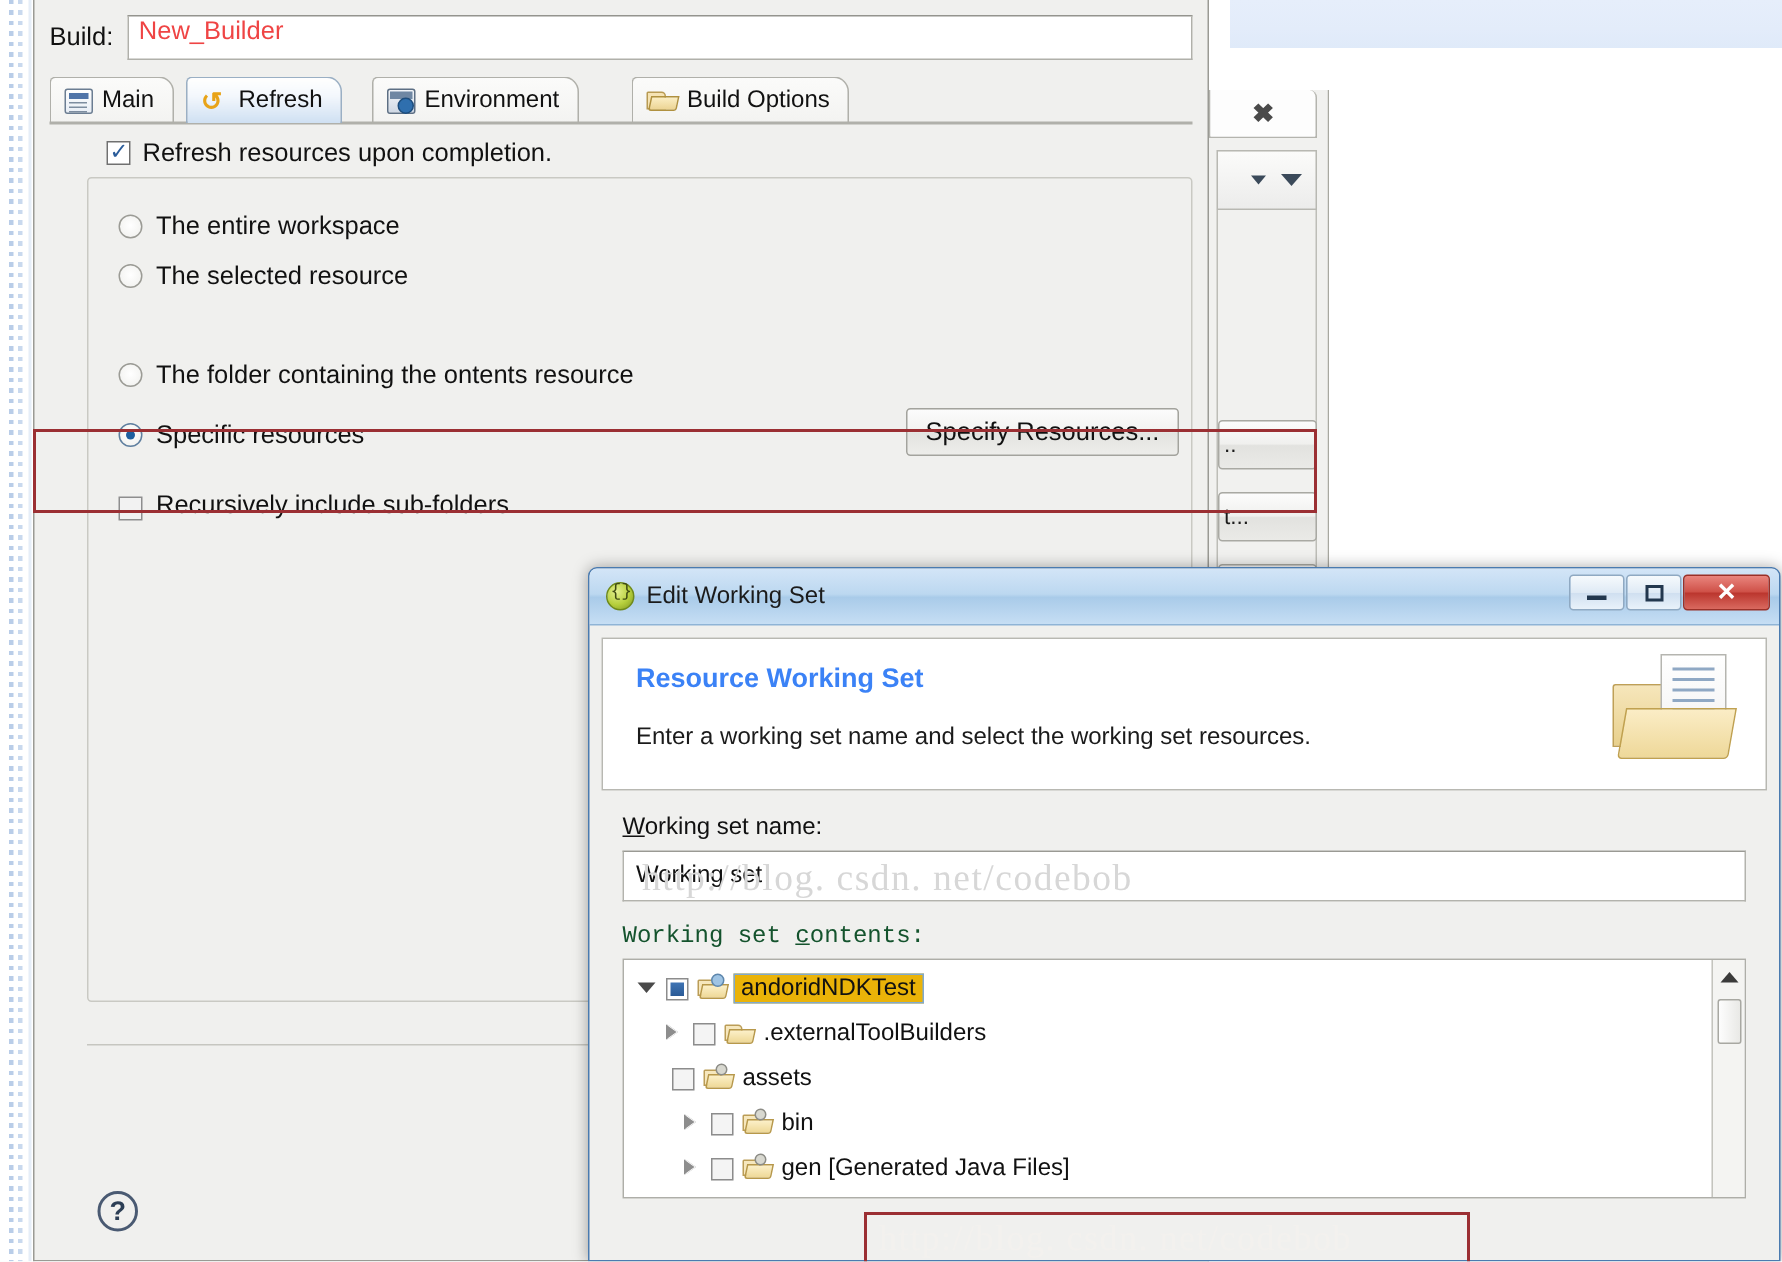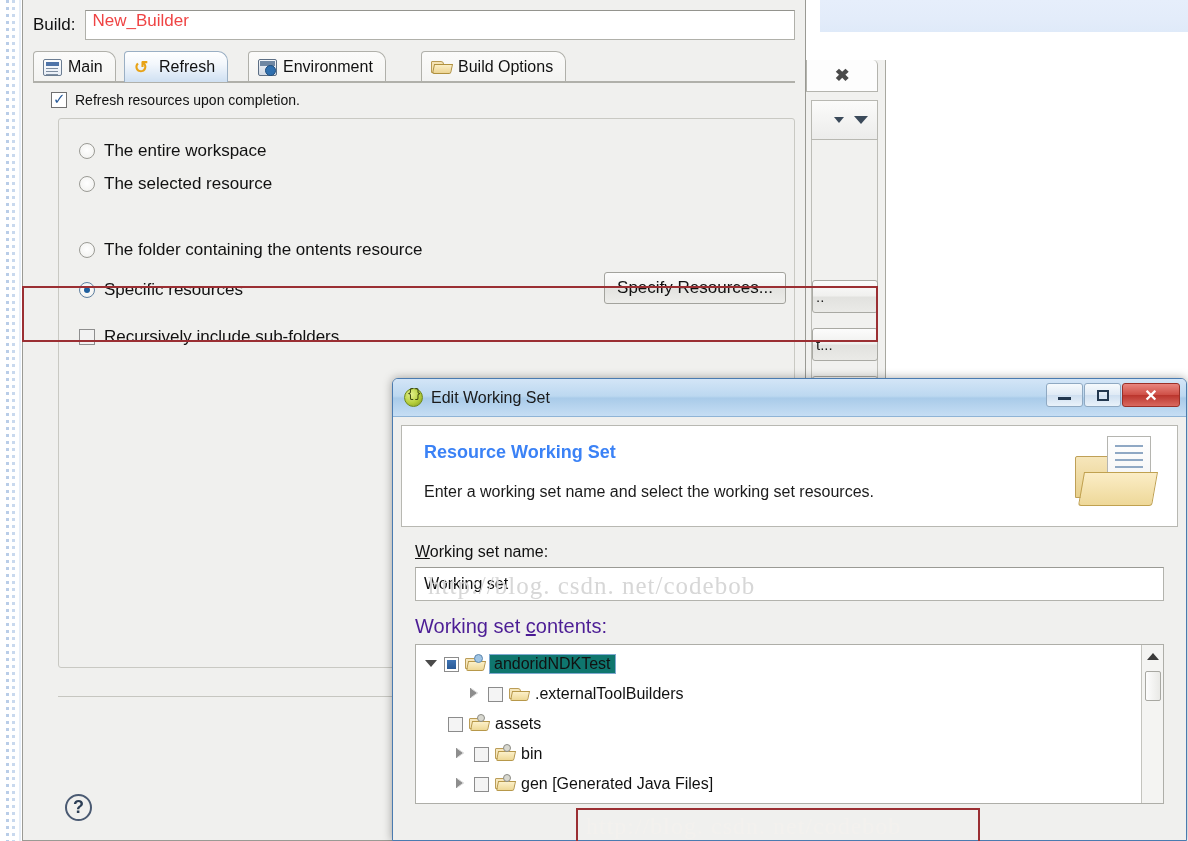--- a/index.html
+++ b/index.html
@@ -150,23 +150,23 @@
   .ic-folder { position: relative; width: 21px; height: 16px; flex: none; }
   .ic-folder .back { position:absolute; left:0; top:2px; width:13px; height:12px;
              background:#f5e3b4; border:1px solid #b89a52; border-radius:1px 3px 0 0; }
   .ic-folder .front { position:absolute; left:2px; top:5px; width:19px; height:10px;
              background: linear-gradient(to bottom,#fbeec4,#ecd493);
              border:1px solid #b0913f; border-radius:0 0 2px 2px;
              transform: skewX(-12deg); }
 
   
   .refresh-check {
-    position: absolute; left: 28px; top: 114px;
+    position: absolute; left: 48px; top: 114px;
     display: flex; align-items: center; gap: 8px;
-    font-size: 14px; color: #111;
+    font-size: 17px; color: #111;
   }
   .cb {
     width: 16px; height: 16px; flex: none;
     background: #ffffff; border: 1px solid #707070;
     position: relative;
   }
   .cb.checked::after {
     content: "\2713";
     position: absolute; left: 1px; top: -3px;
     font-size: 15px; color: #2a5c9a; font-weight: bold;
@@ -196,21 +196,21 @@
   }
   .specify-btn {
     position: absolute; right: 8px; top: 153px; width: 182px; height: 32px;
     background: linear-gradient(to bottom,#fcfcfc 0%,#f2f2f0 48%,#e3e3e0 52%,#ededea 100%);
     border: 1px solid #a3a39d; border-radius: 3px;
     display: flex; align-items: center; justify-content: center;
     font-size: 17px; color: #111;
   }
   .subfolder-row {
     position: absolute; left: 20px; top: 208px;
-    display: flex; align-items: center; gap: 9px;
+    display: flex; align-items: flex-end; gap: 9px;
     font-size: 17px; color: #111;
   }
 
   
   .dlg-sep {
     position: absolute; left: 35px; top: 718px; width: 737px; height: 1px;
     background: #c6c6c0;
   }
   .help-icon {
     position: absolute; left: 42px; top: 816px; width: 27px; height: 27px;
@@ -301,21 +301,21 @@
 
   .ews-body { position: relative; padding: 16px 22px 0 22px; }
   .fld-label { font-size: 16px; color: #111; margin-bottom: 6px; }
   .fld-label u { text-decoration: underline; }
   .name-field {
     height: 34px; background: #ffffff;
     border: 1px solid #b3b3ad; border-top-color: #9a9a94;
     display: flex; align-items: center; padding-left: 8px;
     font-size: 16px; color: #111;
   }
-  .contents-label { font-size: 20px; color: #4c1d95; margin: 14px 0 6px 0; }
+  .contents-label { font-size: 16px; color: #14532d; margin: 14px 0 6px 0; font-family: Liberation Mono, monospace; }
 
   
   .tree {
     position: relative; height: 160px; background: #ffffff;
     border: 1px solid #aeaea8; overflow: hidden;
   }
   .tree-inner { position: absolute; left: 0; top: 0; right: 22px; bottom: 0; padding-top: 4px; }
   .trow { display: flex; align-items: center; height: 30px; gap: 6px; padding-left: 8px; }
   .twist {
     width: 14px; height: 14px; flex: none; position: relative;
@@ -348,21 +348,21 @@
     width: 15px; height: 15px; flex: none; background:#ffffff;
     border: 1px solid #8c8c8c; position: relative;
   }
   .tcb.grey { background:#f4f4f4; }
   .tcb.filled::after {
     content:""; position:absolute; left:2px; top:2px; width:9px; height:9px;
     background: linear-gradient(to bottom,#3f74b4,#2a5a96);
   }
   .tlabel { font-size: 16px; color: #111; }
   .tlabel.sel {
-    background: #0f766e; border: 1px solid #7fa9d0; padding: 0 4px; margin-left: -2px;
+    background: #eab308; border: 1px solid #7fa9d0; padding: 0 4px; margin-left: -2px;
   }
   
   .fi { position: relative; width: 20px; height: 16px; flex: none; }
   .fi .b { position:absolute; left:0; top:2px; width:12px; height:11px;
            background:#f6e7bd; border:1px solid #bb9d57; border-radius:1px 3px 0 0; }
   .fi .f { position:absolute; left:2px; top:5px; width:18px; height:10px;
            background: linear-gradient(to bottom,#fcf0c9,#eed896);
            border:1px solid #b7984a; border-radius:0 0 2px 2px; transform: skewX(-12deg); }
   .fi.proj .p { position:absolute; left:9px; top:-2px; width:9px; height:9px;
            border-radius:50%; background:#9fc4e4; border:1px solid #5e87ad; }
@@ -558,21 +558,21 @@
               </span>
             <span class="tcb filled"></span>
             <span class="fi proj">
                 <span class="b"></span>
                 <span class="f"></span>
                 <span class="p"></span>
               </span>
             <span class="tlabel sel">andoridNDKTest</span>
           </div>
 
-          <div class="trow" style="padding-left:52px">
+          <div class="trow" style="padding-left:26px">
             <span class="twist closed">
                 <span></span>
               </span>
             <span class="tcb grey"></span>
             <span class="fi">
                 <span class="b"></span>
                 <span class="f"></span>
               </span>
             <span class="tlabel">.externalToolBuilders</span>
           </div>

